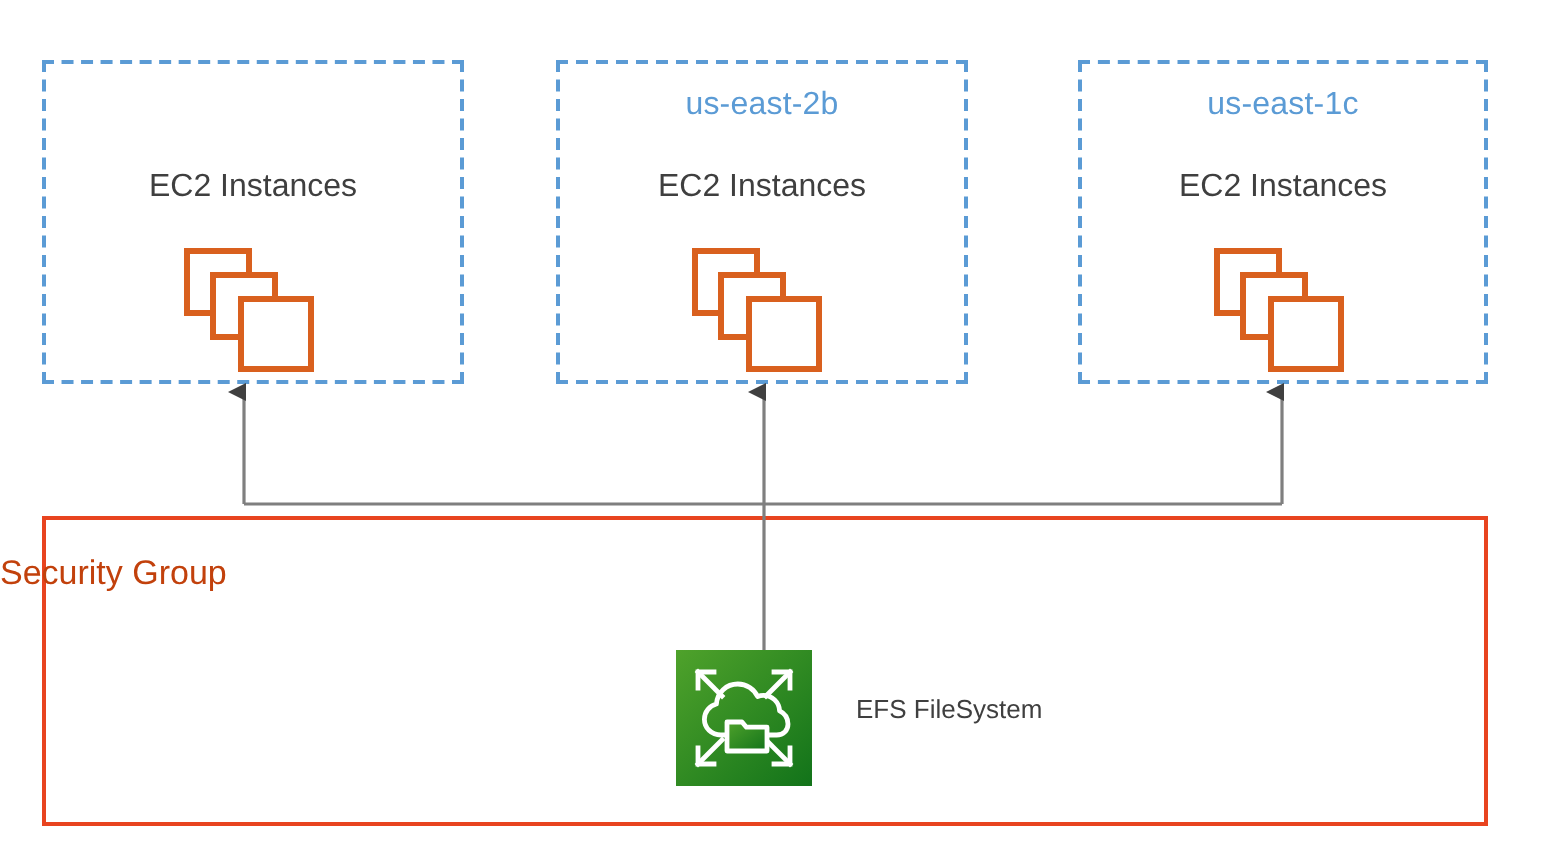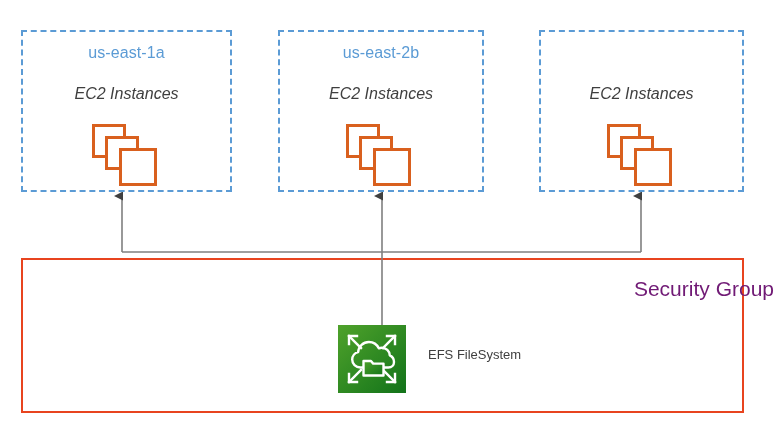--- a/index.html
+++ b/index.html
@@ -44,21 +44,20 @@
   }
   .az-subtitle {
     position: absolute;
     top: 53px;
     left: 0;
     right: 0;
     text-align: center;
     font-size: 16px;
     color: #3F3F3F;
     white-space: nowrap;
-    font-style: italic;
   }
 
   
   .ec2-icon {
     position: absolute;
     top: 92px;
     left: 50%;
     margin-left: -35px;
     width: 70px;
     height: 62px;
@@ -92,23 +91,23 @@
     height: 155px;
     border: 2px solid #E8441F;
     box-sizing: border-box;
     background: transparent;
   }
   .sg-title {
     position: absolute;
     left: 0;
     right: 0;
     top: 277px;
-    text-align: right;
-    font-size: 21px;
-    color: #701a75;
+    text-align: left;
+    font-size: 17px;
+    color: #c2410c;
     white-space: nowrap;
   }
 
   
   .efs-icon {
     position: absolute;
     left: 338px;
     top: 325px;
     width: 68px;
     height: 68px;
@@ -121,40 +120,40 @@
     color: #3F3F3F;
     white-space: nowrap;
   }
 </style>
 </head>
 <body>
 
 <div id="diagram">
 
   <div class="az-box az-0">
-    <div class="az-title">us-east-1a</div>
     <div class="az-subtitle">EC2 Instances</div>
     <div class="ec2-icon">
       <div class="sq sq-back"></div>
       <div class="sq sq-mid"></div>
       <div class="sq sq-front"></div>
     </div>
   </div>
 
   <div class="az-box az-1">
     <div class="az-title">us-east-2b</div>
     <div class="az-subtitle">EC2 Instances</div>
     <div class="ec2-icon">
       <div class="sq sq-back"></div>
       <div class="sq sq-mid"></div>
       <div class="sq sq-front"></div>
     </div>
   </div>
 
   <div class="az-box az-2">
+    <div class="az-title">us-east-1c</div>
     <div class="az-subtitle">EC2 Instances</div>
     <div class="ec2-icon">
       <div class="sq sq-back"></div>
       <div class="sq sq-mid"></div>
       <div class="sq sq-front"></div>
     </div>
   </div>
 
   <div class="sg-box"></div>
   <div class="sg-title">Security Group</div>

